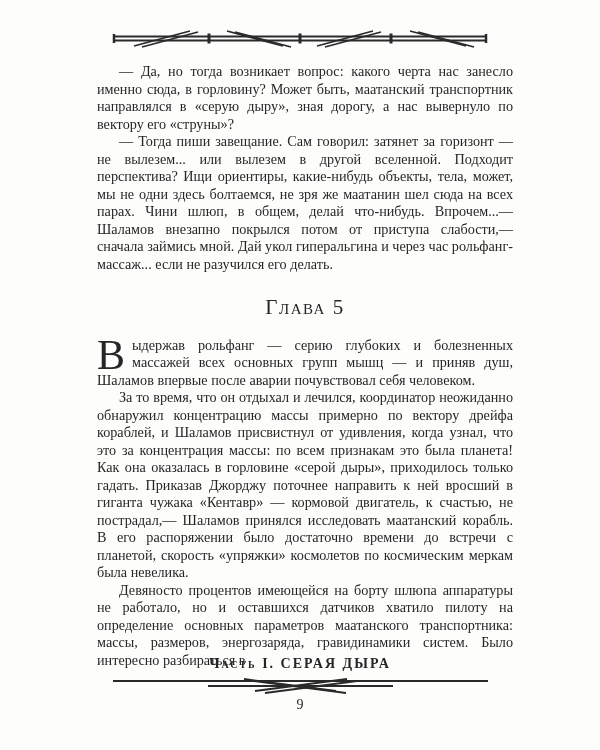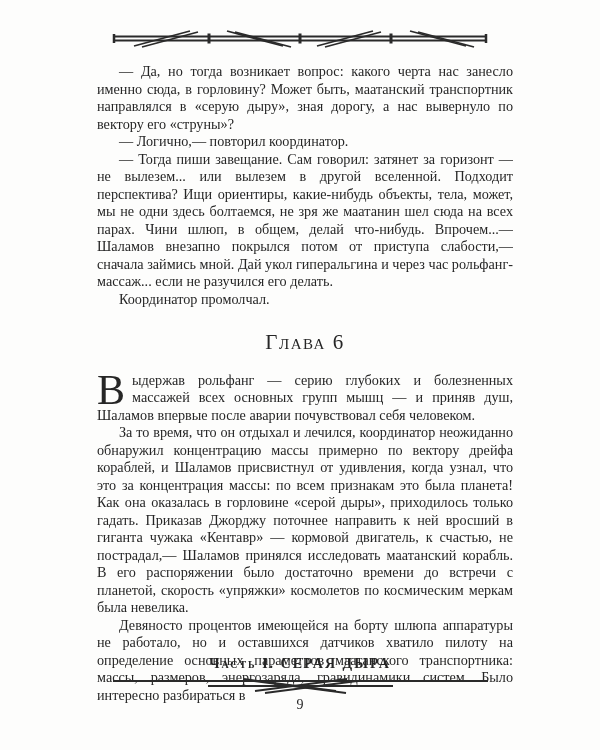--- a/index.html
+++ b/index.html
@@ -100,25 +100,23 @@
 
     <line class="ink" x1="206" y1="18" x2="262" y2="3" stroke-width="1.8"></line>
     <line class="ink" x1="214" y1="19" x2="270" y2="4" stroke-width="1.8"></line>
 
     <line class="ink" x1="299" y1="3" x2="355" y2="18" stroke-width="1.8"></line>
     <line class="ink" x1="307" y1="4" x2="363" y2="19" stroke-width="1.8"></line>
   </svg>
 
   <div class="text-block">
     <p>— Да, но тогда возникает вопрос: какого черта нас занесло именно сюда, в горловину? Может быть, маатанский транспортник направлялся в «серую дыру», зная дорогу, а нас вывернуло по вектору его «струны»?</p>
-    <p>— Логично,— повторил координатор.</p>
     <p>— Тогда пиши завещание. Сам говорил: затянет за горизонт — не вылезем... или вылезем в другой вселенной. Подходит перспектива? Ищи ориентиры, какие-нибудь объекты, тела, может, мы не одни здесь болтаемся, не зря же маатанин шел сюда на всех парах. Чини шлюп, в общем, делай что-нибудь. Впрочем...— Шаламов внезапно покрылся потом от приступа слабости,— сначала займись мной. Дай укол гиперальгина и через час рольфанг-массаж... если не разучился его делать.</p>
-    <p>Координатор промолчал.</p>
 
-    <h2 class="chapter-heading">Глава 6</h2>
+    <h2 class="chapter-heading">Глава 5</h2>
 
     <p class="dropcap-para">
       <span class="dropcap">В</span><span>ыдержав рольфанг — серию глубоких и болезненных массажей всех основных групп мышц — и приняв душ, Шаламов впервые после аварии почувствовал себя человеком.</span>
     </p>
 
     <p>За то время, что он отдыхал и лечился, координатор неожиданно обнаружил концентрацию массы примерно по вектору дрейфа кораблей, и Шаламов присвистнул от удивления, когда узнал, что это за концентрация массы: по всем признакам это была планета! Как она оказалась в горловине «серой дыры», приходилось только гадать. Приказав Джорджу поточнее направить к ней вросший в гиганта чужака «Кентавр» — кормовой двигатель, к счастью, не пострадал,— Шаламов принялся исследовать маатанский корабль. В его распоряжении было достаточно времени до встречи с планетой, скорость «упряжки» космолетов по космическим меркам была невелика.</p>
     <p>Девяносто процентов имеющейся на борту шлюпа аппаратуры не работало, но и оставшихся датчиков хватило пилоту на определение основных параметров маатанского транспортника: массы, размеров, энергозаряда, гравидинамики систем. Было интересно разбираться в</p>
   </div>
 
   <div class="page-footer">

